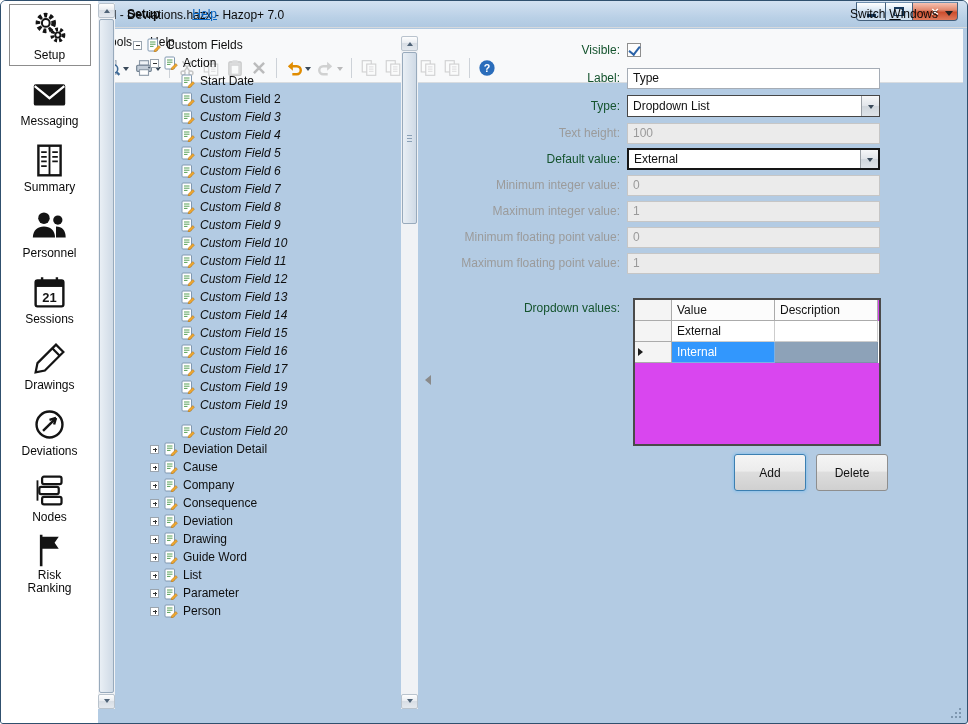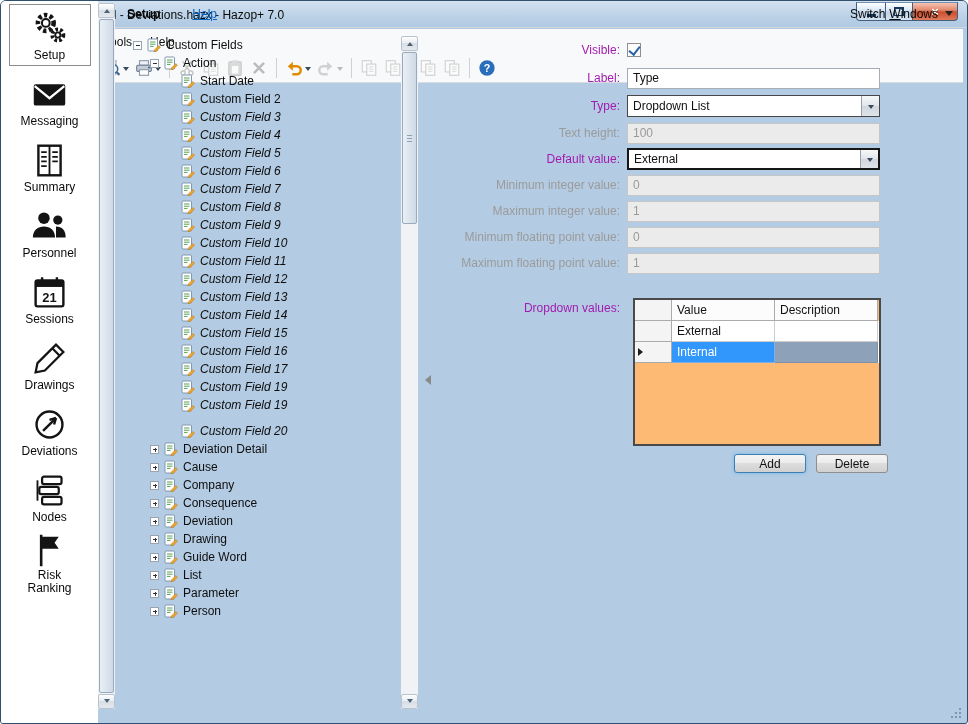--- a/index.html
+++ b/index.html
@@ -102,21 +102,21 @@
 
   .sb-tree { left:286px; top:8px; bottom:14px; }
 
   .splitter { position:absolute; left:305px; top:8px; width:10px; bottom:0; display:flex; align-items:center; }
   .splitter-arrow { width:0; height:0; border:5px solid transparent; border-right:6px solid #8a8a8a; }
 
   
   .form { position:absolute; left:310px; right:0; top:0; bottom:0; padding-top:8px; font-size:12px; }
   .frow { display:flex; align-items:center; height:26px; }
   .frow.tall { height:28px; }
-  .flabel { width:202px; text-align:right; padding-right:7px; color:#a21caf; flex:none; }
+  .flabel { width:202px; text-align:right; padding-right:7px; color:#14532d; flex:none; }
   .flabel.dis { color:#9b9b9b; }
 
   .checkbox { width:14px; height:14px; border:1px solid #8e8e8e; background:#fdfdfd; position:relative; }
   .checkbox.checked::after { content:""; position:absolute; left:3px; top:0px; width:5px; height:9px;
     border-right:2px solid #2a62a8; border-bottom:2px solid #2a62a8; transform:rotate(38deg); }
 
   .txt { width:253px; height:21px; border:1px solid #a5acb5; font:12px "Liberation Sans", sans-serif;
     padding:0 5px; color:#111; background:#fff; }
   .txt:disabled { background:#ebebeb; border-color:#c6c6c6; color:#9a9a9a; }
 
@@ -124,35 +124,35 @@
   .combo.b1 { border:1px solid #464646; }
   .combo.b2 { border:2px solid #161616; }
   .combo .cv { flex:1; padding:0 5px; color:#111; white-space:nowrap; overflow:hidden; }
   .combo .cbtn { width:18px; height:100%; border-left:1px solid #9aa0a6; flex:none;
     background:linear-gradient(#f6f7f8,#e1e5ea 50%,#d0d6dc 50%,#dfe4e9);
     display:flex; align-items:center; justify-content:center; }
 
   
   .grid-wrap { display:flex; margin-top:22px; align-items:flex-start; }
   .grid-wrap .flabel { padding-top:3px; }
-  .grid { width:248px; height:148px; margin-left:6px; border:2px solid #4a4a4a; background:#fdba74; overflow:hidden; }
+  .grid { width:248px; height:148px; margin-left:6px; border:2px solid #4a4a4a; background:#d946ef; overflow:hidden; }
   .g-head { display:flex; height:21px; }
   .g-corner { width:37px; background:#f4f4f4; border-right:1px solid #ababab; border-bottom:1px solid #ababab; flex:none; }
   .g-h { width:103px; background:#fcfcfc; border-right:1px solid #ababab; border-bottom:1px solid #ababab;
     padding:3px 5px; color:#111; flex:none; }
   .g-row { display:flex; height:21px; background:#fff; }
   .g-rowhead { width:37px; background:#f4f4f4; border-right:1px solid #ababab; border-bottom:1px solid #ababab;
     display:flex; align-items:center; flex:none; }
   .g-cell { width:103px; padding:3px 5px; border-right:1px solid #cdcdcd; border-bottom:1px solid #cdcdcd;
     color:#111; white-space:nowrap; overflow:hidden; flex:none; }
   .g-cell.sel-main { background:#3297fd; color:#fff; border-color:#7ab0e6; }
   .g-cell.sel-desc { background:#8da2b8; border-color:#7d92a8; }
 
   .btn-row { margin-left:209px; width:254px; display:flex; justify-content:flex-end; gap:10px; margin-top:8px; }
-  .wbtn { width:72px; height:19px; font:12px "Liberation Sans", sans-serif; color:#111;
+  .wbtn { width:72px; height:37px; font:12px "Liberation Sans", sans-serif; color:#111;
     border:1px solid #8e8e8e; border-radius:3px;
     background:linear-gradient(#f4f4f4,#ececec 45%,#dddddd 50%,#d0d0d0); }
   .wbtn.focus { border-color:#3c7fb1; box-shadow:0 0 3px 1px #8cc0ea; }
 
   
   .grip { position:absolute; right:5px; bottom:4px; width:12px; height:12px; }
   .grip::after { content:""; position:absolute; left:0; top:0; width:2px; height:2px; background:transparent;
     box-shadow:9px 9px 0 #7e97b0, 9px 5px 0 #7e97b0, 5px 9px 0 #7e97b0,
                9px 1px 0 #7e97b0, 5px 5px 0 #7e97b0, 1px 9px 0 #7e97b0; }
 </style>

